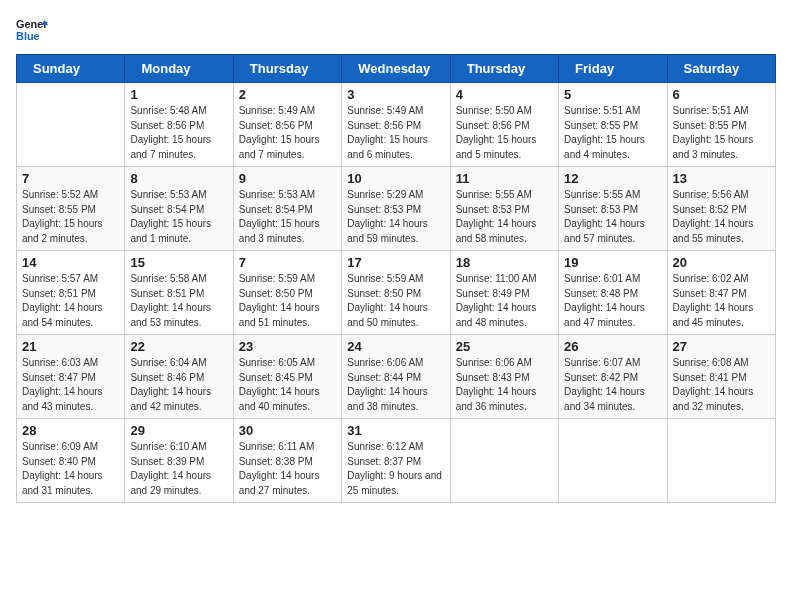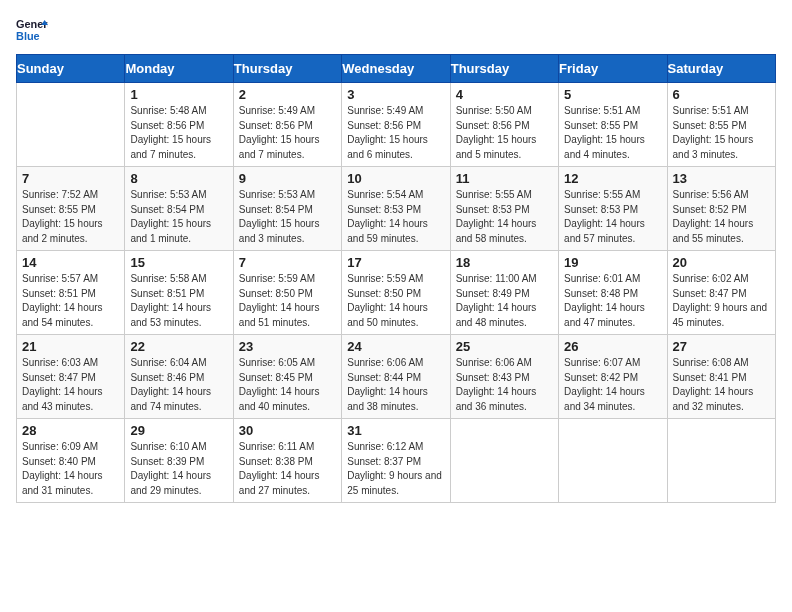--- a/index.html
+++ b/index.html
@@ -41,21 +41,21 @@
     table {
       width: 100%;
       border-collapse: collapse;
       table-layout: fixed;
     }
     thead tr th {
       background: #1565c0;
       color: #fff;
       font-size: 13px;
       font-weight: bold;
-      padding: 6px 0;
+      padding: 6px 16px;
       text-align: left;
       border: 1px solid #0d47a1;
     }
     tbody tr td {
       border: 1px solid #ccc;
       vertical-align: top;
       padding: 4px 5px;
       min-height: 80px;
       font-size: 10.5px;
       color: #222;
@@ -157,21 +157,21 @@
             <div>Sunrise: 5:51 AM</div>
             <div>Sunset: 8:55 PM</div>
             <div>Daylight: 15 hours and 3 minutes.</div>
           </div>
         </td>
       </tr>
       <tr>
         <td>
           <span class="day-number">7</span>
           <div class="cell-content">
-            <div>Sunrise: 7:52 AM</div>
+            <div>Sunrise: 5:52 AM</div>
             <div>Sunset: 8:55 PM</div>
             <div>Daylight: 15 hours and 2 minutes.</div>
           </div>
         </td>
         <td>
           <span class="day-number">8</span>
           <div class="cell-content">
             <div>Sunrise: 5:53 AM</div>
             <div>Sunset: 8:54 PM</div>
             <div>Daylight: 15 hours and 1 minute.</div>
@@ -181,21 +181,21 @@
           <span class="day-number">9</span>
           <div class="cell-content">
             <div>Sunrise: 5:53 AM</div>
             <div>Sunset: 8:54 PM</div>
             <div>Daylight: 15 hours and 3 minutes.</div>
           </div>
         </td>
         <td>
           <span class="day-number">10</span>
           <div class="cell-content">
-            <div>Sunrise: 5:54 AM</div>
+            <div>Sunrise: 5:29 AM</div>
             <div>Sunset: 8:53 PM</div>
             <div>Daylight: 14 hours and 59 minutes.</div>
           </div>
         </td>
         <td>
           <span class="day-number">11</span>
           <div class="cell-content">
             <div>Sunrise: 5:55 AM</div>
             <div>Sunset: 8:53 PM</div>
             <div>Daylight: 14 hours and 58 minutes.</div>
@@ -265,39 +265,39 @@
             <div>Sunrise: 6:01 AM</div>
             <div>Sunset: 8:48 PM</div>
             <div>Daylight: 14 hours and 47 minutes.</div>
           </div>
         </td>
         <td>
           <span class="day-number">20</span>
           <div class="cell-content">
             <div>Sunrise: 6:02 AM</div>
             <div>Sunset: 8:47 PM</div>
-            <div>Daylight: 9 hours and 45 minutes.</div>
+            <div>Daylight: 14 hours and 45 minutes.</div>
           </div>
         </td>
       </tr>
       <tr>
         <td>
           <span class="day-number">21</span>
           <div class="cell-content">
             <div>Sunrise: 6:03 AM</div>
             <div>Sunset: 8:47 PM</div>
             <div>Daylight: 14 hours and 43 minutes.</div>
           </div>
         </td>
         <td>
           <span class="day-number">22</span>
           <div class="cell-content">
             <div>Sunrise: 6:04 AM</div>
             <div>Sunset: 8:46 PM</div>
-            <div>Daylight: 14 hours and 74 minutes.</div>
+            <div>Daylight: 14 hours and 42 minutes.</div>
           </div>
         </td>
         <td>
           <span class="day-number">23</span>
           <div class="cell-content">
             <div>Sunrise: 6:05 AM</div>
             <div>Sunset: 8:45 PM</div>
             <div>Daylight: 14 hours and 40 minutes.</div>
           </div>
         </td>

